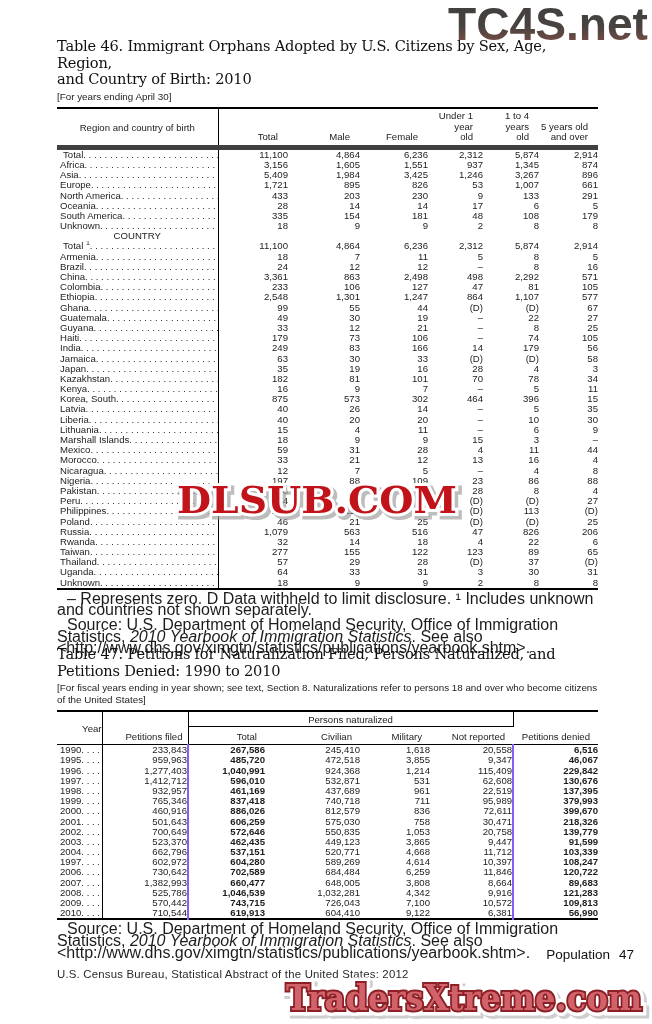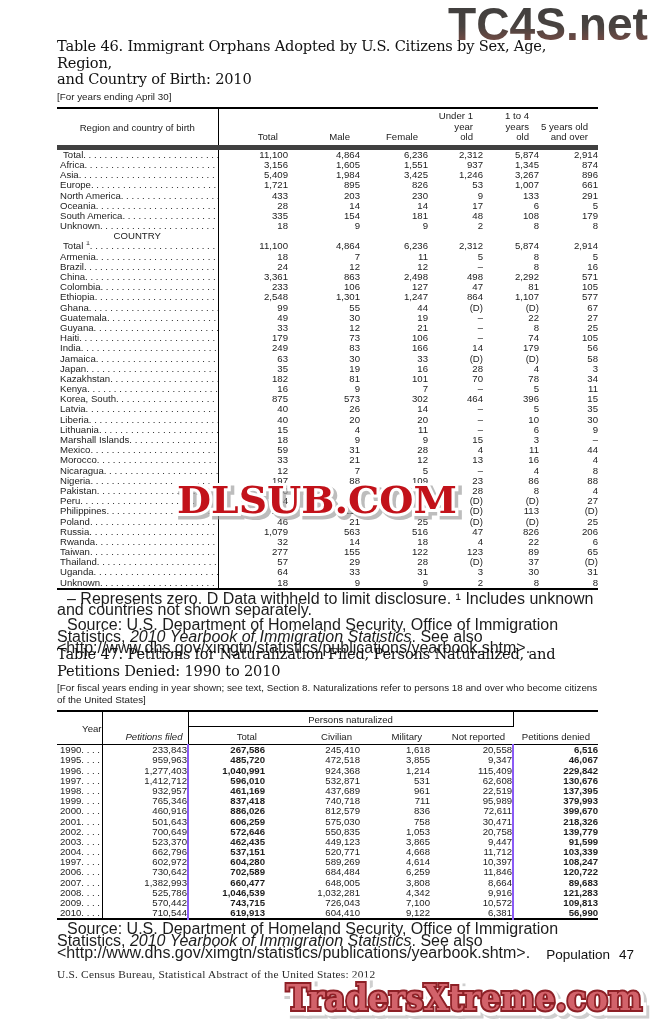--- a/index.html
+++ b/index.html
@@ -40,36 +40,36 @@
   tr.bold { font-weight:bold; }
   tr.bold .leader { padding-left:6px; }
   .lbl { white-space:nowrap; }
   .dots { flex:1 1 auto; overflow:hidden; white-space:nowrap; color:#1c1c1c; }
   .dots::before { content:" . . . . . . . . . . . . . . . . . . . . . . . . . . . . . . . . . . . . . . . . . . . ."; }
   td.num { text-align:right; padding-right:10px; }
   td.section-cell { border-right:1px solid #000; text-align:center; }
 
   
   #t47 th.year-h { border-right:1px solid #000; text-align:right; vertical-align:middle; border-bottom:1px solid #000; }
-  #t47 th.filed-h { text-align:right; vertical-align:bottom; padding:2px 5px 2px 0; border-bottom:1px solid #000;font-style:italic; }
+  #t47 th.filed-h { text-align:right; vertical-align:bottom; padding:2px 5px 2px 0; border-bottom:1px solid #000; }
   #t47 th.pn-h { border-left:1px solid #000; border-right:1px solid #000; border-bottom:1px solid #000; text-align:center; height:14px; vertical-align:middle; }
   #t47 th.denied-h { text-align:right; vertical-align:bottom; padding:2px 8px 2px 0; border-bottom:1px solid #000; }
   #t47 .sub-h { text-align:right; vertical-align:bottom; padding:2px 8px 2px 0; border-bottom:1px solid #000; height:13px; }
   #t47 .sub-h.gl { border-left:1px solid #000; }
   #t47 td.yearcell { border-right:1px solid #000; }
   #t47 td.gl { border-left:2px solid #8b5cf6;font-weight:bold; }
 
   
   .fn { font-size:16px; line-height:11.6px; margin:3px 0 0 0; text-indent:10px; color:#1c1c1c; }
   .fn .ital { font-style:italic; }
 
   
   .pop-line { position:absolute; top:947px; right:18px; font-size:13.5px; color:#111; }
   .pop-line .num { margin-left:9px; }
-  .census-line { position:absolute; top:968px; left:57px; font-size:11.4px; color:#2a2a2a; letter-spacing:0.2px;font-family:Liberation Serif, serif; }
+  .census-line { position:absolute; top:968px; left:57px; font-size:11.4px; color:#2a2a2a; letter-spacing:0.2px; }
 
   
   .wm { position:absolute; pointer-events:none; }
   #wm-top { top:-2px; right:0; }
   #wm-mid { top:472px; left:170px; z-index:6; }
   #wm-bot { top:970px; left:278px; z-index:6; }
   sup { font-size:7px; line-height:0; }
 </style>
 </head>
 <body>

